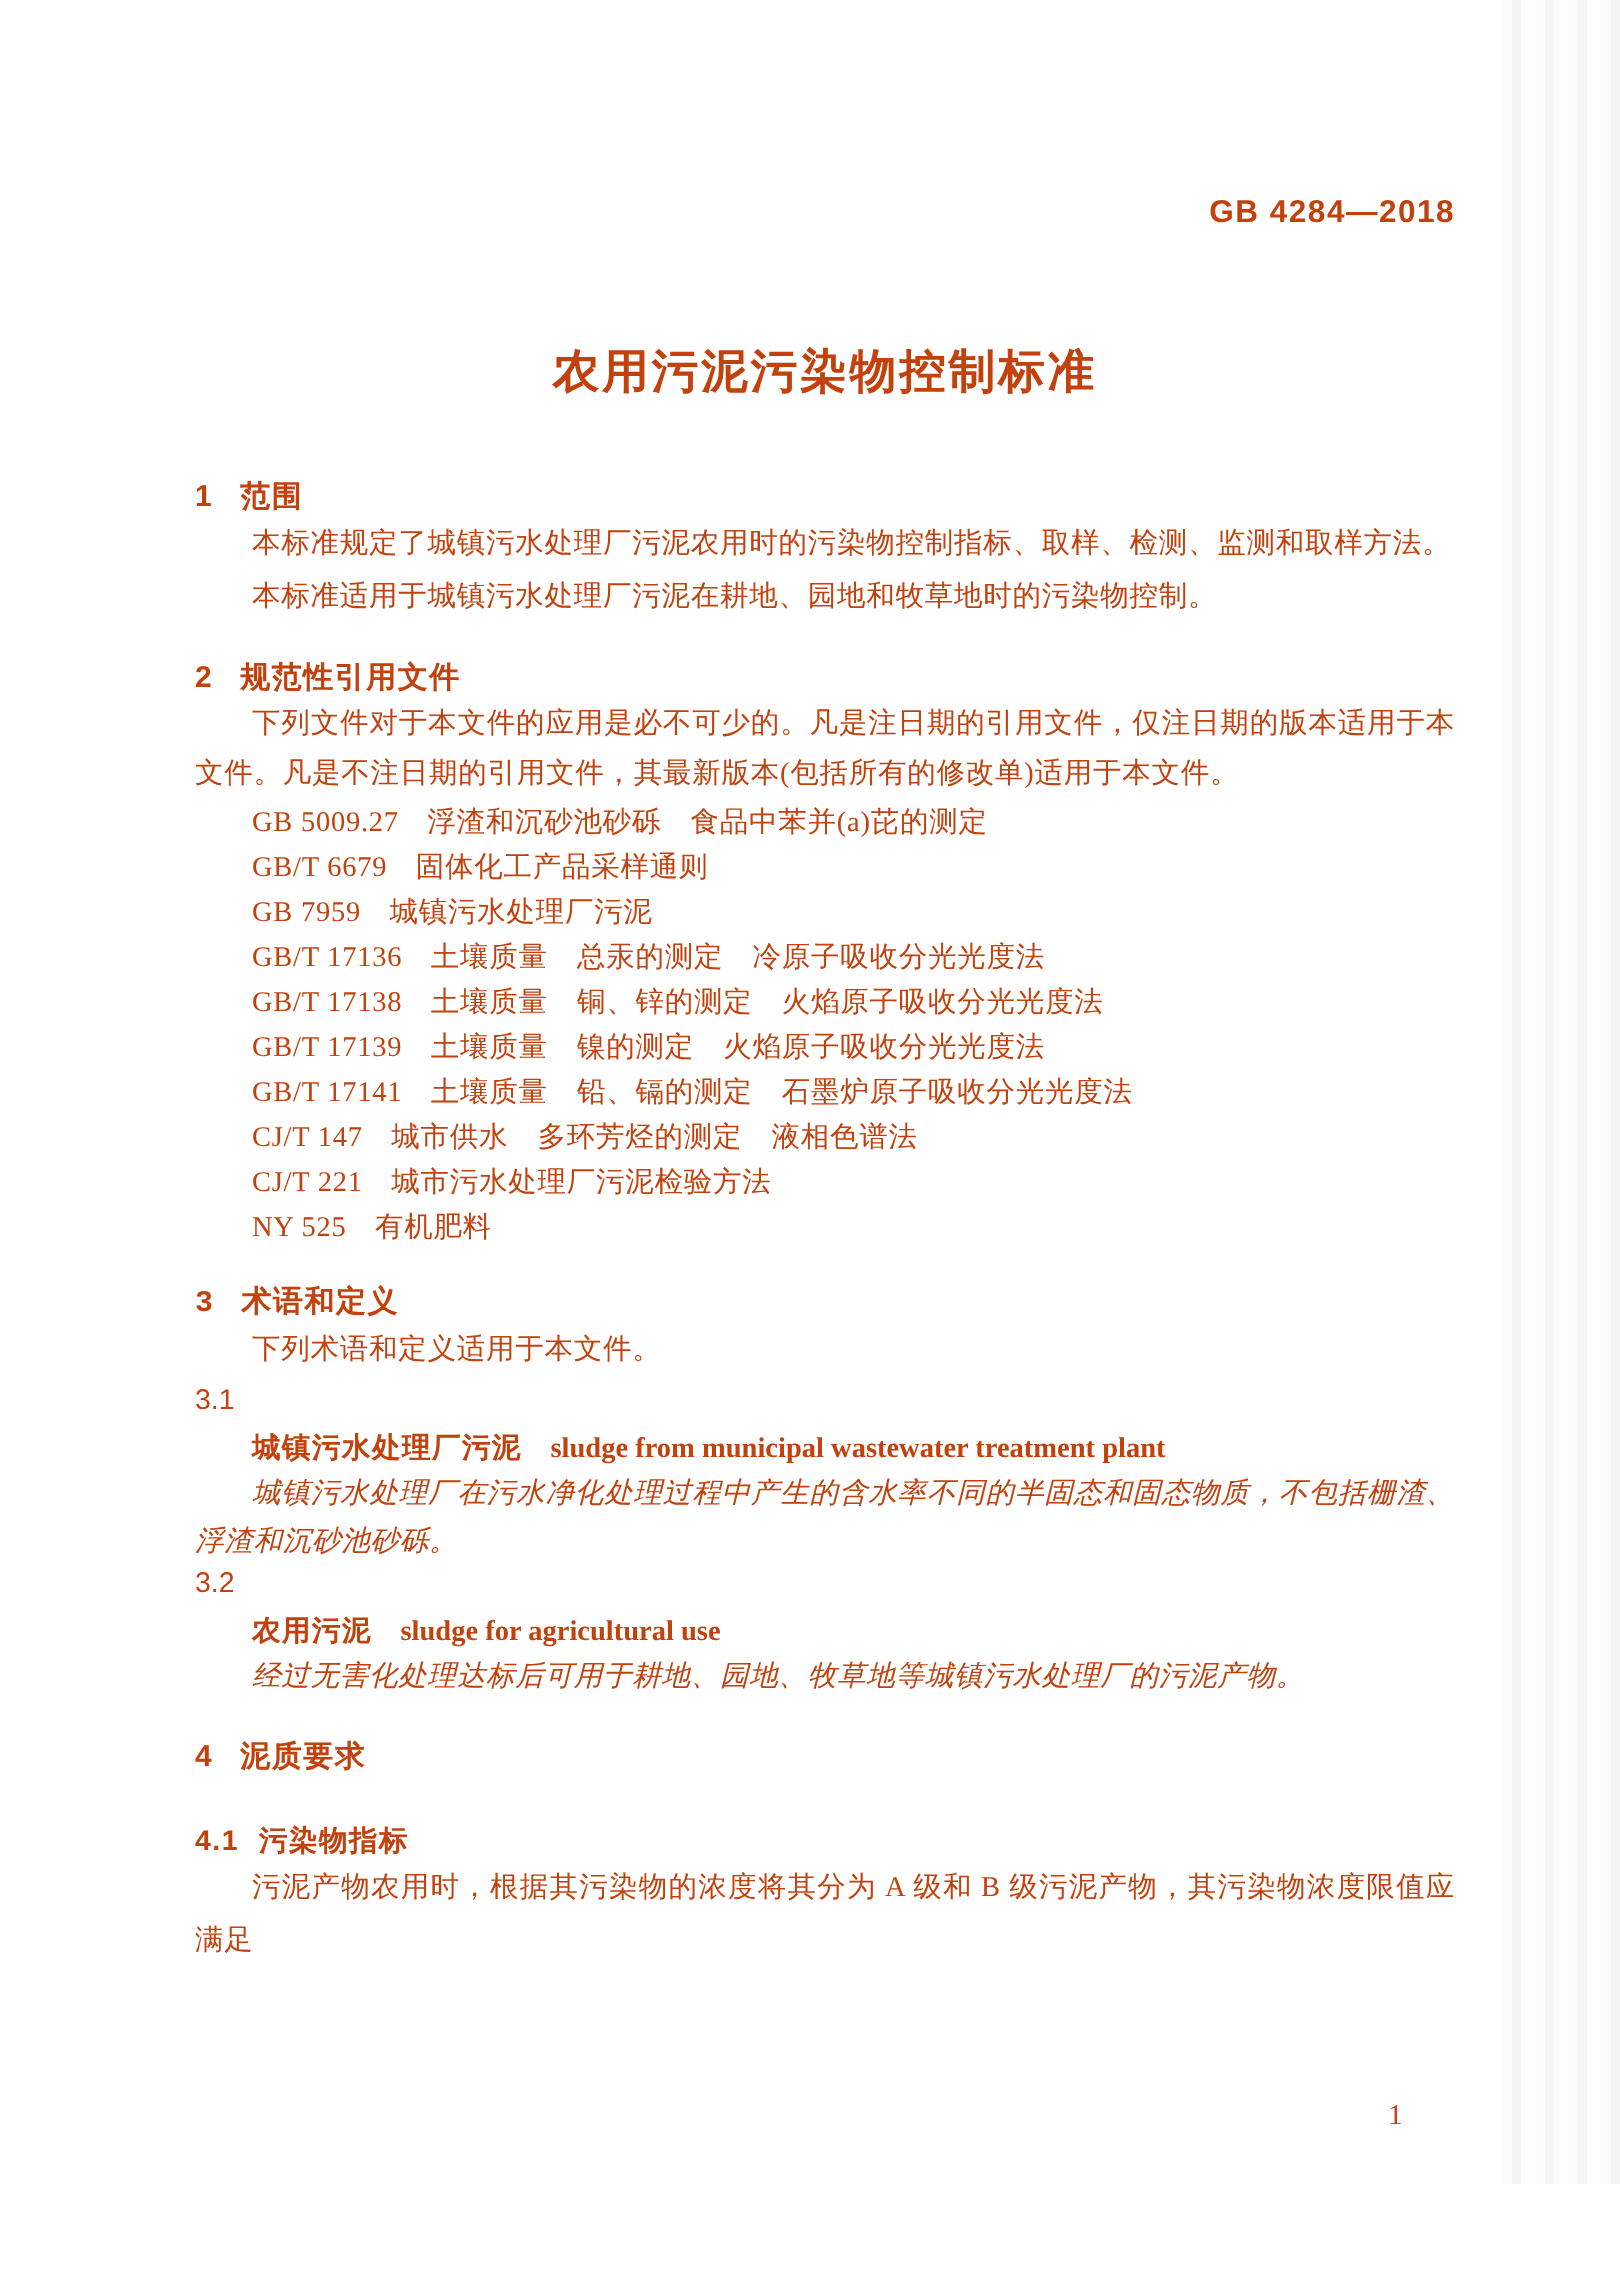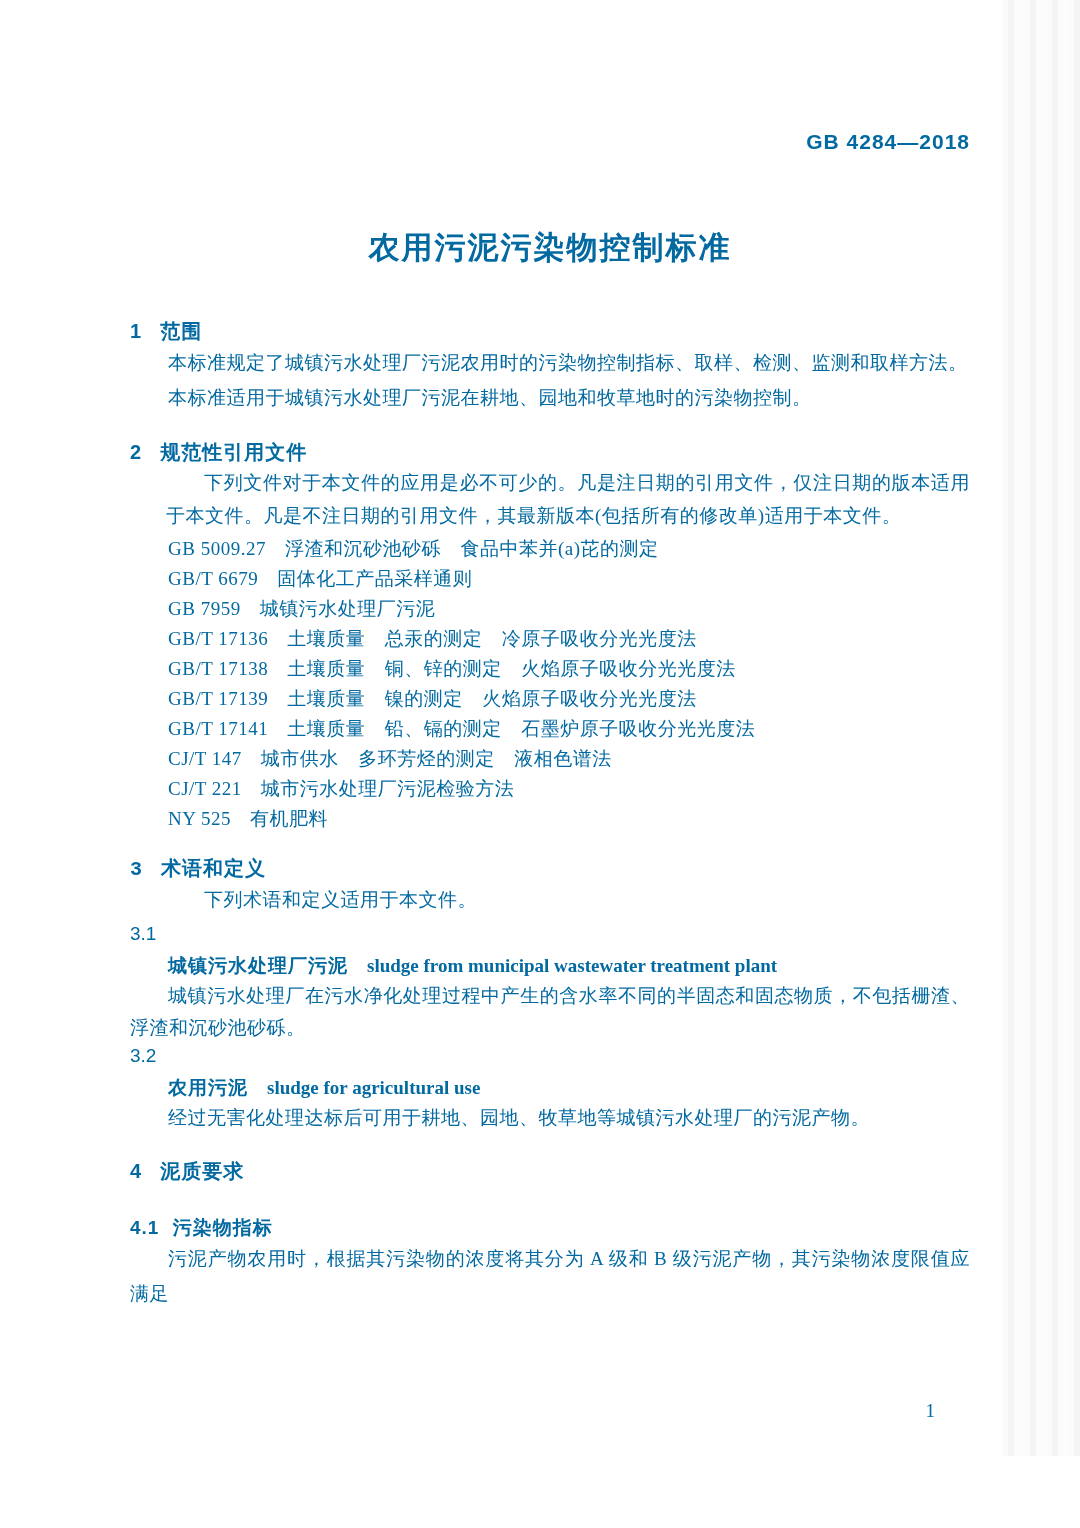--- a/index.html
+++ b/index.html
@@ -2,21 +2,21 @@
 <html lang="zh"><head>
 <meta charset="utf-8">
 <style>
   html, body { margin: 0; padding: 0; background: #ffffff; }
   .page {
     position: relative;
     width: 1080px;
     height: 1456px;
     margin: 0 auto;
     background: #ffffff;
-    color: #0369a1;
+    color: #c2410c;
     font-family: "Liberation Serif", serif;
     overflow: hidden;
   }
   
   .scan-edge {
     position: absolute; top: 0; right: 0; width: 78px; height: 100%;
     background: repeating-linear-gradient(90deg,
       rgba(0,0,0,0.015) 0 6px, rgba(0,0,0,0.045) 6px 12px, rgba(0,0,0,0.01) 12px 22px);
     pointer-events: none;
   }
@@ -61,21 +61,21 @@
   }
   .sub-heading .sec-num { margin-right: 0.7em; }
   p.body-para {
     margin: 0;
     font-size: 19px;
     line-height: 35px;
     text-indent: 2em;
     text-align: justify;
     letter-spacing: 0.5px;
   }
-  p.intro-para { line-height: 33px; margin-left: 36px; }
+  p.intro-para { line-height: 33px; }
   .refs {
     list-style: none;
     margin: 2px 0 0 0;
     padding: 0 0 0 38px;
   }
   .refs li {
     font-size: 19px;
     line-height: 30px;
     letter-spacing: 0.5px;
   }
@@ -92,21 +92,21 @@
     line-height: 28px;
     font-weight: bold;
   }
   .term-head .term-zh {
     font-family: "Liberation Sans", sans-serif;
     letter-spacing: 1px;
     margin-right: 1em;
     margin-top: 46px;
   }
   .term-head .term-en { font-family: "Liberation Serif", serif; }
-  .term-def { line-height: 32px !important; }
+  .term-def { line-height: 32px !important; font-style: italic; }
   .page-number {
     position: absolute;
     top: 1400px;
     right: 145px;
     font-size: 19px;
     font-family: "Liberation Serif", serif;
   }
   .mt-s1h   { margin-top: 50px; }
   .mt-p1    { margin-top: 33px; }
   .mt-s2h   { margin-top: 24px; }

